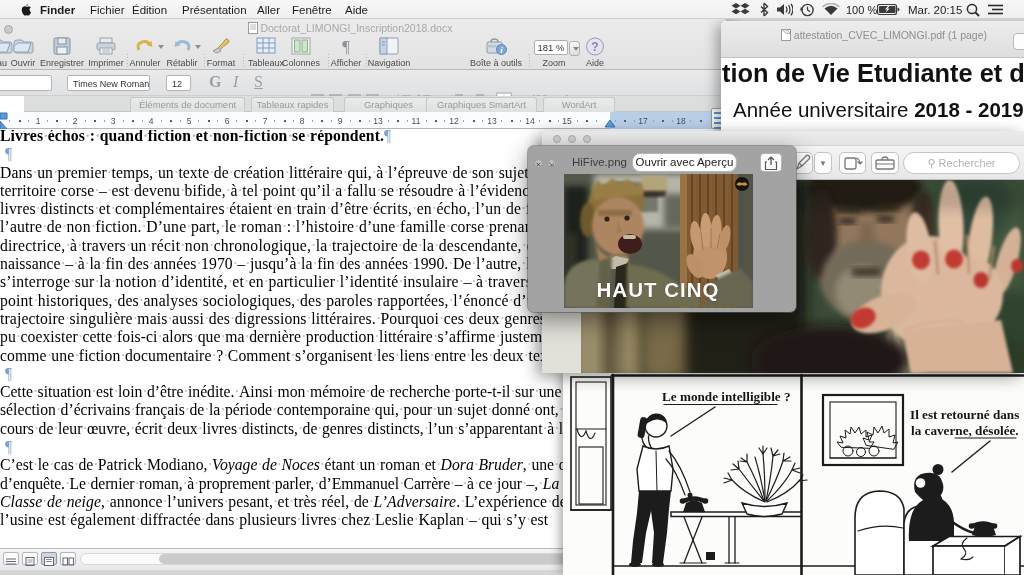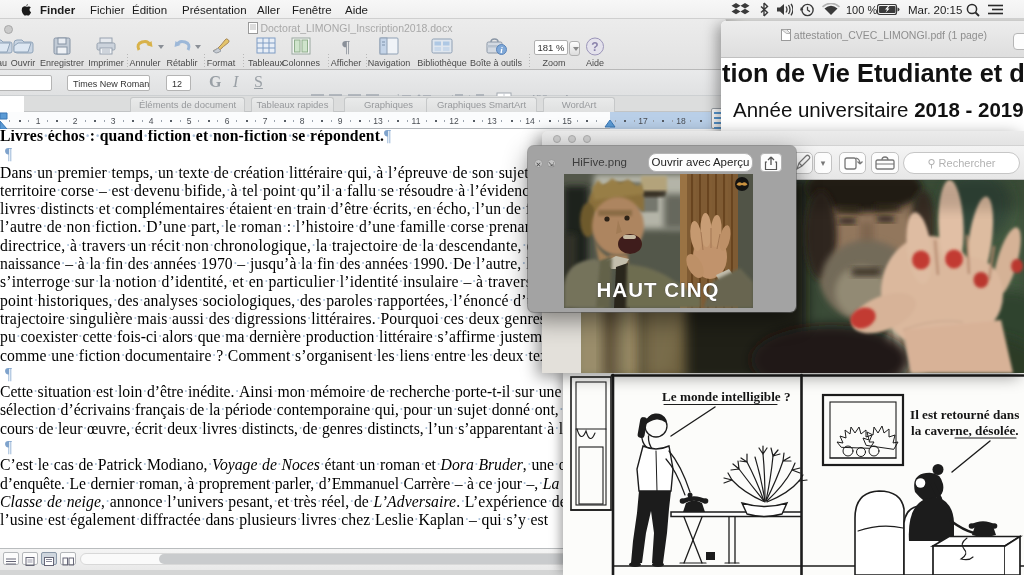--- a/index.html
+++ b/index.html
@@ -63,21 +63,21 @@
 #ojostitle .circ { position:absolute; top:3.5px; width:8px; height:8px; border-radius:50%; background:#cdcdcd; border:1px solid #aeaeae; }
 #ojosname { position:absolute; left:130px; top:1.5px; width:280px; text-align:center; font-size:11px; color:#979797; }
 #ojostb { position:absolute; left:0; top:15px; width:482px; height:34px; background:linear-gradient(#f4f4f4,#e7e7e7); border-bottom:1px solid #bdbdbd; }
 .obtn { position:absolute; top:6px; height:22px; background:#fdfdfd; border:1px solid #c2c2c2; border-radius:5px; }
 #osearch { position:absolute; left:361px; top:6px; width:117px; height:22px; background:#fff; border:1px solid #c6c6c6; border-radius:11px; font-size:11px; color:#b2b2b2; text-align:center; line-height:21px; }
 #ojosphoto { position:absolute; left:39px; top:49px; width:443px; height:193px; overflow:hidden; }
 
 #hifive { position:absolute; left:528px; top:146px; width:268px; height:166px; z-index:50; background:#a3a3a3; border-radius:6px; box-shadow:0 8px 24px rgba(0,0,0,0.45), 0 0 0 1px rgba(130,130,130,0.6); }
 #hifive .circ { position:absolute; top:13px; width:9px; height:9px; border-radius:50%; background:#c2c2c2; border:1px solid #989898; color:#4a4a4a; font-size:7px; line-height:9px; text-align:center; overflow:hidden; }
 #hftitle { position:absolute; left:44px; top:10px; width:76px; font-size:11.5px; color:#3c3c3c; }
-#hfbtn { position:absolute; left:120px; top:7px; width:105px; height:19px; background:#fdfdfd; border:1px solid #b4b4b4; border-radius:8px; font-size:11.5px; color:#222; text-align:center; line-height:17px; }
+#hfbtn { position:absolute; left:104px; top:7px; width:105px; height:19px; background:#fdfdfd; border:1px solid #b4b4b4; border-radius:8px; font-size:11.5px; color:#222; text-align:center; line-height:17px; }
 #hfshare { position:absolute; left:232px; top:7px; width:22px; height:19px; background:#fdfdfd; border:1px solid #b4b4b4; border-radius:4px; text-align:center; }
 #hfimg { position:absolute; left:36px; top:28px; width:189px; height:134px; overflow:hidden; }
 </style></head>
 <body>
 
 <div id="word">
   <div id="wtitle">
     <div class="circ"></div>
     <div id="wname"><svg width="10" height="12">
           <rect x="0.5" y="0.5" width="9" height="11" fill="#fff" stroke="#9a9a9a"></rect>
@@ -170,30 +170,20 @@
       </div>
 <div class="vsep" style="left:366px;top:36px;height:30px"></div>
 <div class="tbi" style="left:356px;width:66px">
         <div class="ticon"><svg width="20" height="18">
             <rect x="1" y="1" width="18" height="16" rx="1" fill="#f0f3f7" stroke="#8fa0b4"></rect>
             <rect x="1" y="1" width="7" height="16" fill="#c4d4e8" stroke="#8fa0b4"></rect>
             <line x1="3" y1="5" x2="6" y2="5" stroke="#7f93ac"></line>
             <line x1="3" y1="8" x2="6" y2="8" stroke="#7f93ac"></line>
           </svg></div>
         <div class="tlab">Navigation</div>
-      </div>
-<div class="tbi" style="left:404px;width:76px">
-        <div class="ticon"><svg width="22" height="18">
-            <rect x="1" y="2" width="20" height="14" rx="1.5" fill="#dfe6ee" stroke="#8fa0b4"></rect>
-            <rect x="3.5" y="4.5" width="6.5" height="4" fill="#aec8e4"></rect>
-            <rect x="12" y="4.5" width="6.5" height="4" fill="#aec8e4"></rect>
-            <rect x="3.5" y="10" width="6.5" height="4" fill="#c8d8ea"></rect>
-            <rect x="12" y="10" width="6.5" height="4" fill="#c8d8ea"></rect>
-          </svg></div>
-        <div class="tlab">Bibliothèque</div>
       </div>
 <div class="tbi" style="left:458px;width:76px">
         <div class="ticon"><svg width="22" height="18">
             <rect x="2" y="5" width="15" height="11" rx="1.5" fill="#d4dae2" stroke="#8b97a6"></rect>
             <path d="M6 5 q0 -3 3.5 -3 q3.5 0 3.5 3" fill="none" stroke="#8b97a6" stroke-width="1.5"></path>
             <rect x="2" y="8" width="15" height="2.5" fill="#b8c2ce"></rect>
             <circle cx="16.5" cy="12.5" r="5" fill="#7fa8d8" stroke="#5b84b8"></circle>
             <text x="16.5" y="16" font-size="9" fill="#fff" text-anchor="middle" font-family="Liberation Serif" font-weight="bold" font-style="italic">i</text>
           </svg></div>
         <div class="tlab">Boîte à outils</div>

